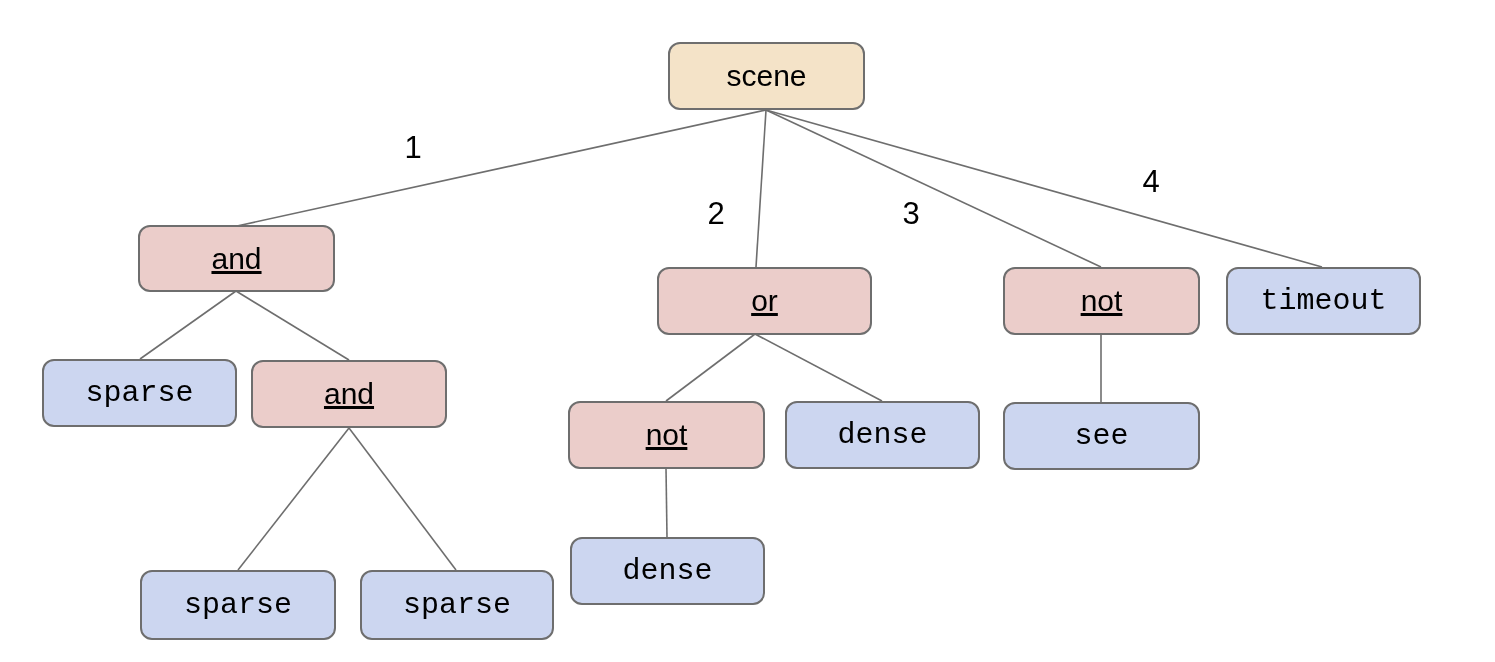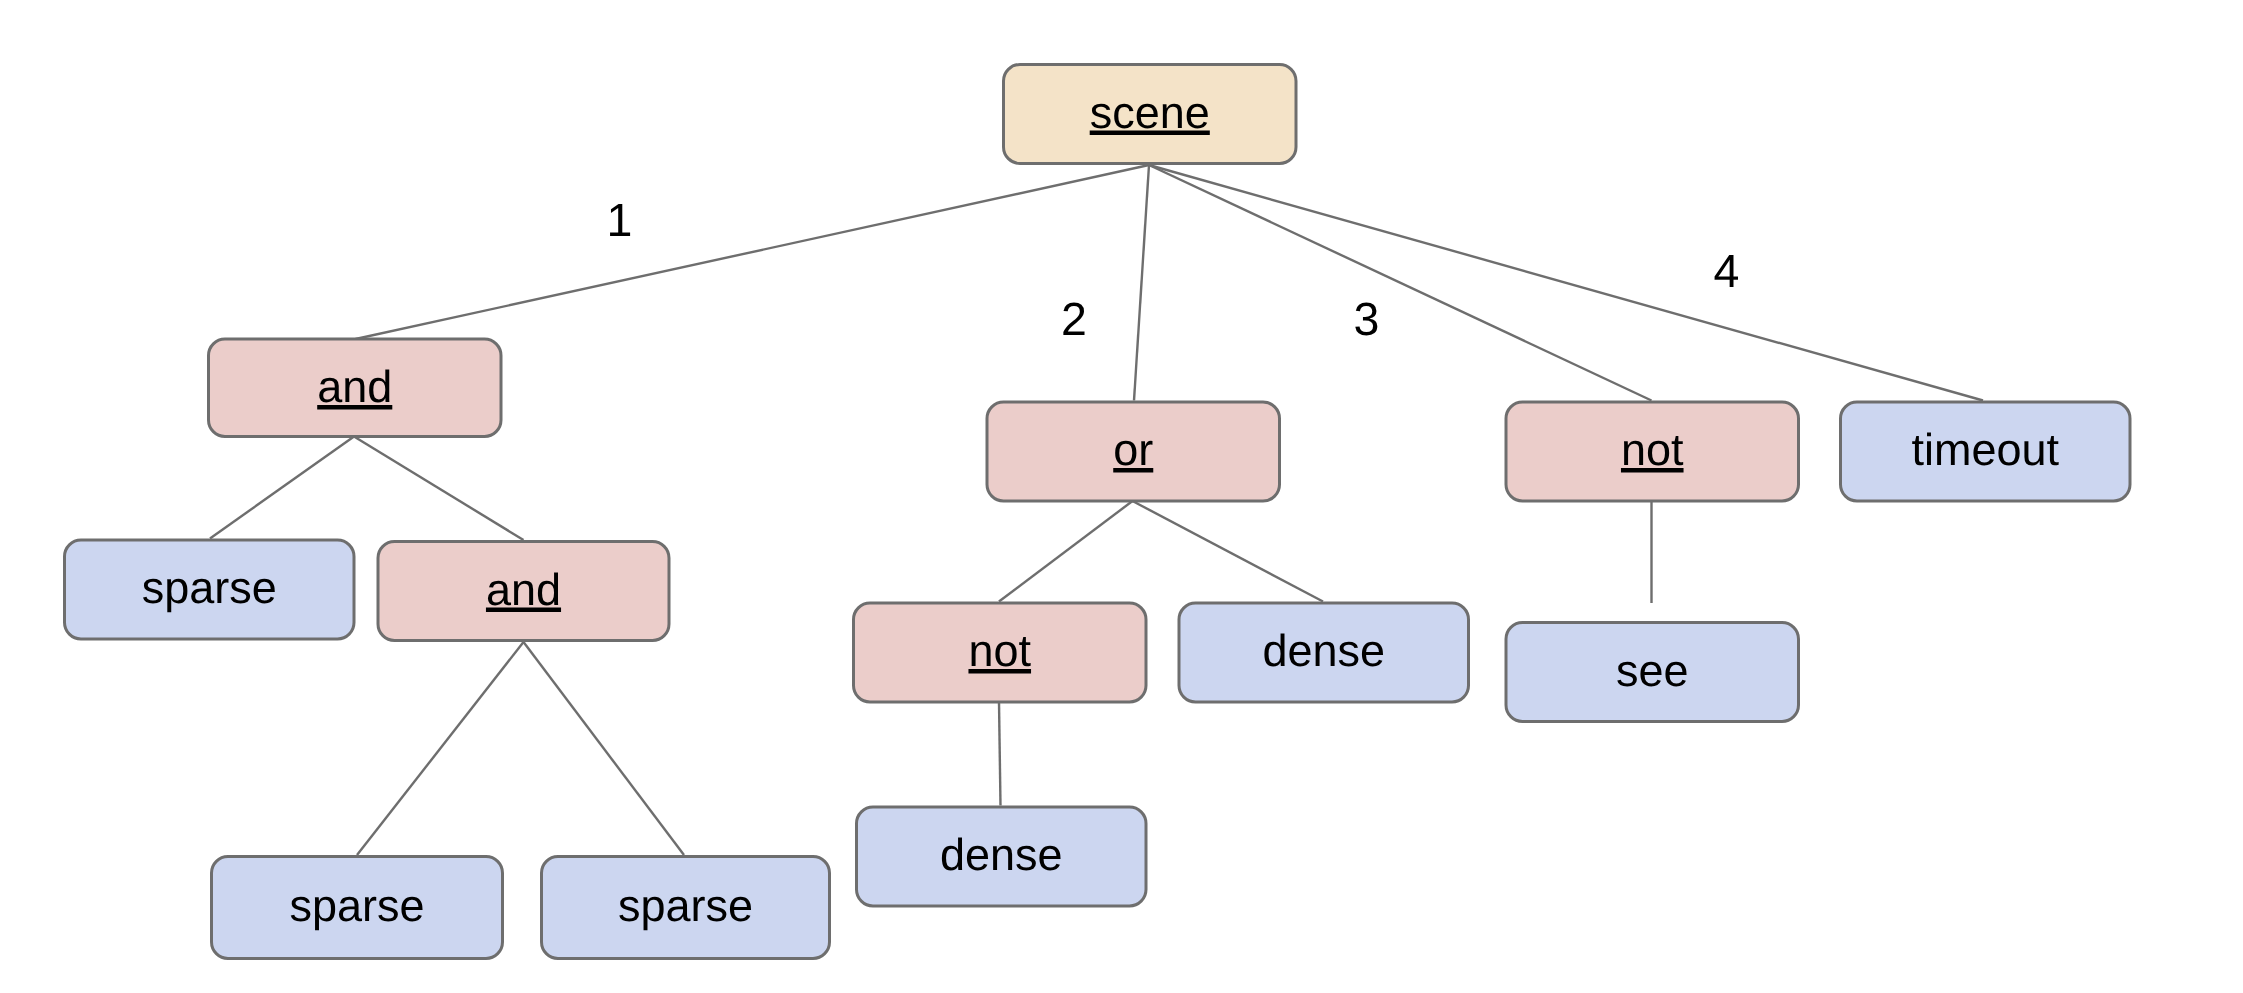--- a/index.html
+++ b/index.html
@@ -30,23 +30,23 @@
     box-sizing: border-box;
     border: 2px solid var(--border, #6e6e6e);
     border-radius: 12px;
     display: flex;
     align-items: center;
     justify-content: center;
     font-size: 30px;
     color: var(--text, #000000);
     line-height: 1;
   }
-  .node.root     { background: var(--root-fill, #f4e3c8); text-decoration: underline; }
+  .node.root     { background: var(--root-fill, #f4e3c8); }
   .node.operator { background: var(--operator-fill, #ebcdca); text-decoration: underline; }
-  .node.leaf     { background: var(--leaf-fill, #ccd6f0); }
+  .node.leaf     { background: var(--leaf-fill, #ccd6f0); font-family: Liberation Mono, monospace; }
   .edge-label {
     position: absolute;
     transform: translate(-50%, -50%);
     font-size: 31px;
     color: var(--text, #000000);
     line-height: 1;
   }
 </style>
 </head>
 <body>
@@ -70,35 +70,35 @@
 
   <div class="edge-label" style="left:413px; top:147px;">1</div>
   <div class="edge-label" style="left:716px; top:213px;">2</div>
   <div class="edge-label" style="left:911px; top:213px;">3</div>
   <div class="edge-label" style="left:1151px; top:181px;">4</div>
 
   <div class="node root" style="left:668px; top:42px; width:197px; height:68px;">scene</div>
 
   <div class="node operator" style="left:138px; top:225px; width:197px; height:67px;">and</div>
 
-  <div class="node operator" style="left:657px; top:267px; width:197px; height:68px;">or</div>
+  <div class="node operator" style="left:657px; top:267px; width:215px; height:68px;">or</div>
 
   <div class="node operator" style="left:1003px; top:267px; width:197px; height:68px;">not</div>
 
   <div class="node leaf" style="left:1226px; top:267px; width:195px; height:68px;">timeout</div>
 
   <div class="node leaf" style="left:42px; top:359px; width:195px; height:68px;">sparse</div>
 
   <div class="node operator" style="left:251px; top:360px; width:196px; height:68px;">and</div>
 
   <div class="node operator" style="left:568px; top:401px; width:197px; height:68px;">not</div>
 
   <div class="node leaf" style="left:785px; top:401px; width:195px; height:68px;">dense</div>
 
-  <div class="node leaf" style="left:1003px; top:402px; width:197px; height:68px;margin-top:12px;">see</div>
+  <div class="node leaf" style="left:1003px; top:402px; width:197px; height:68px;">see</div>
 
   <div class="node leaf" style="left:570px; top:537px; width:195px; height:68px;">dense</div>
 
   <div class="node leaf" style="left:140px; top:570px; width:196px; height:70px;">sparse</div>
 
   <div class="node leaf" style="left:360px; top:570px; width:194px; height:70px;">sparse</div>
 
 </div>
 
 </body></html>

